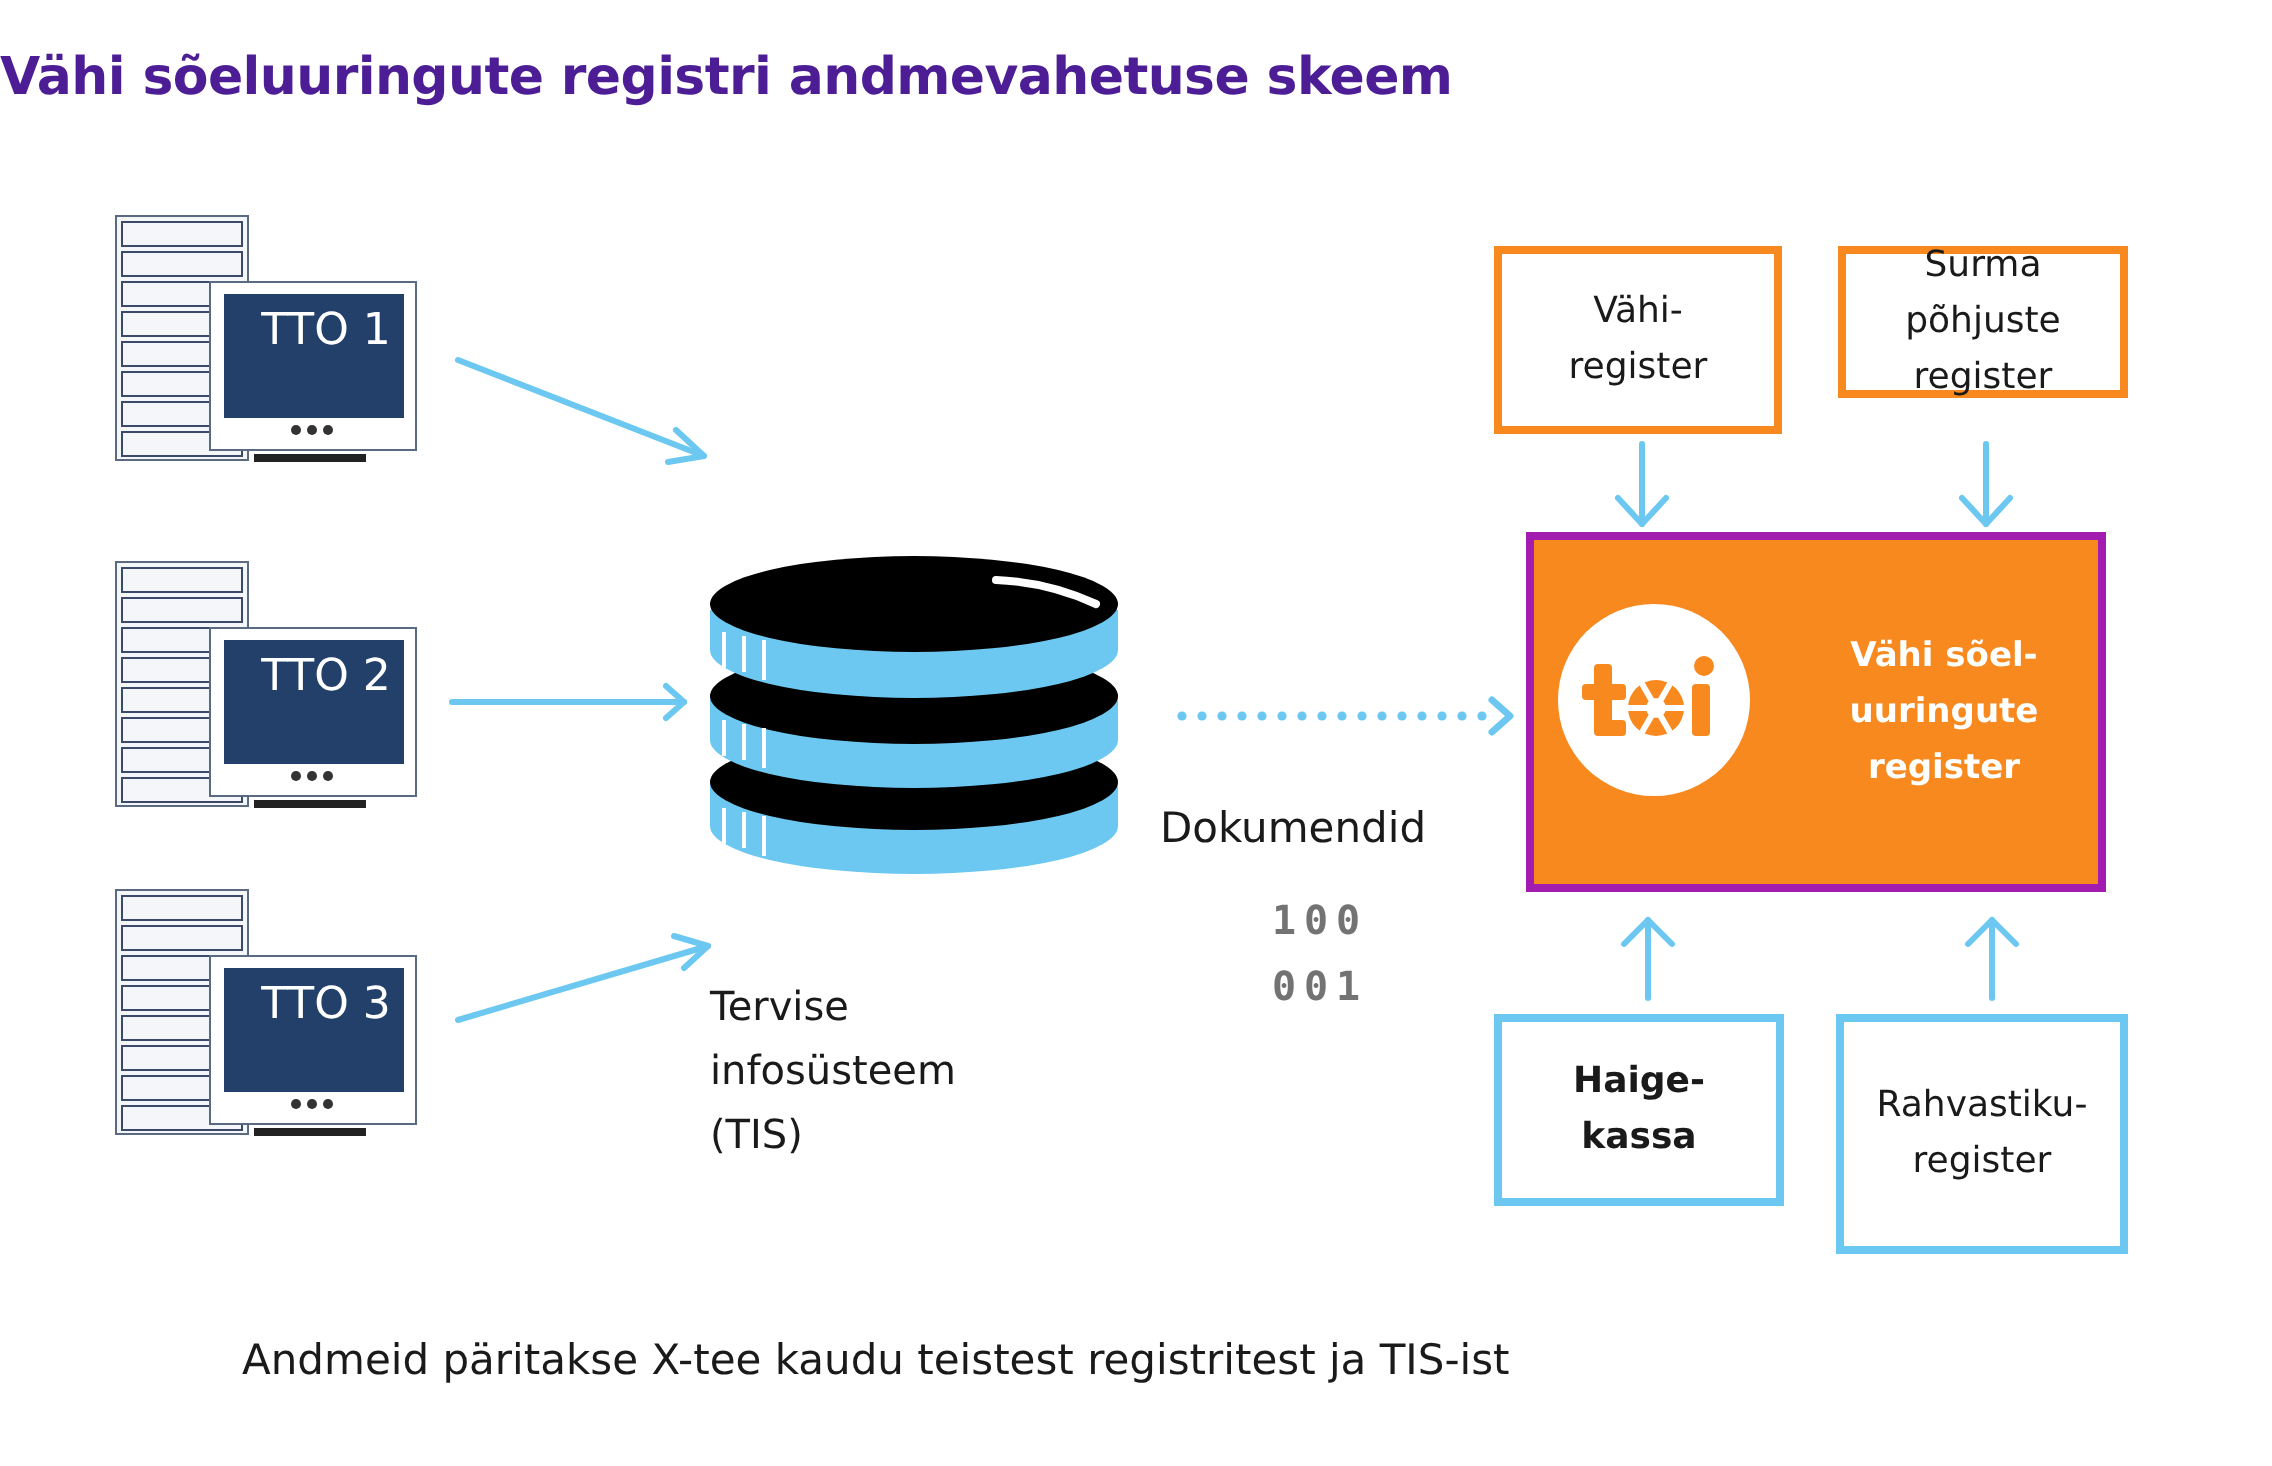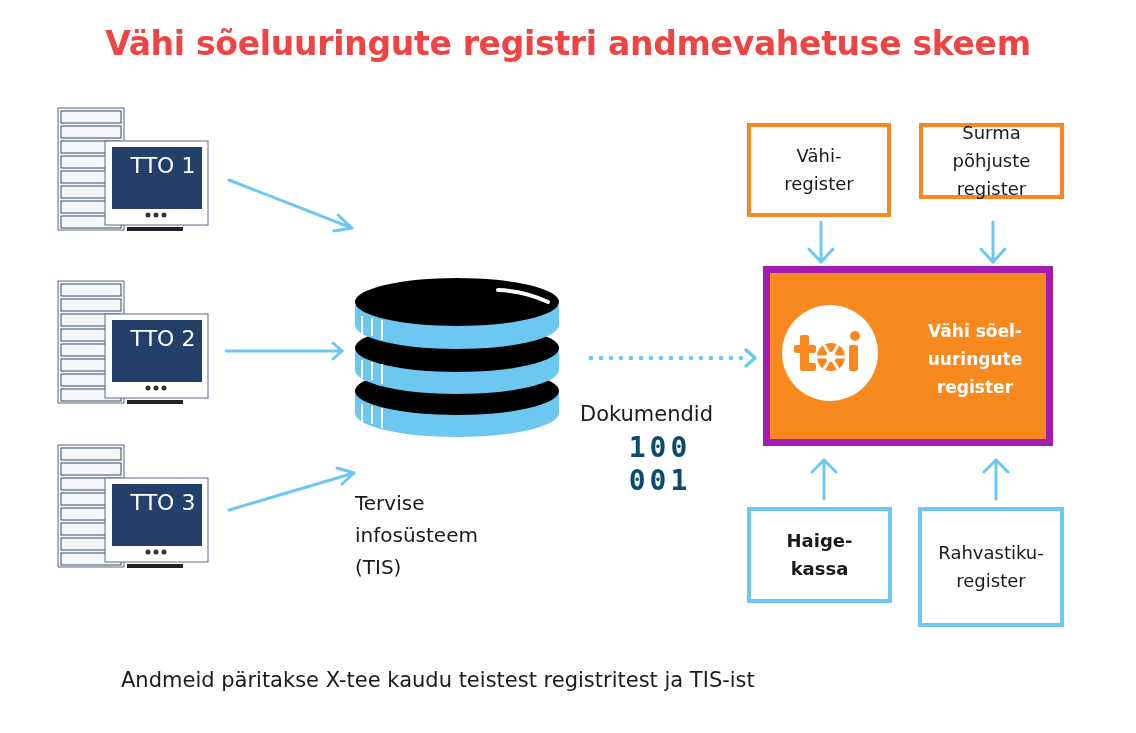--- a/index.html
+++ b/index.html
@@ -1,30 +1,30 @@
 <!DOCTYPE html>
 <html><head>
 <meta charset="utf-8">
 <style>
   html, body { margin:0; padding:0; background:#ffffff; }
   body { width:1136px; height:733px; position:relative; overflow:hidden; font-family:"DejaVu Sans", sans-serif; color:#1a1a1a; }
   .abs { position:absolute; }
-  #title { left:0; width:1136px; top:24px; text-align:center; font-weight:bold; font-size:33px; letter-spacing:-0.3px; color:#ef4444; }
+  #title { left:0; width:1136px; top:24px; font-weight:bold; font-size:26px; letter-spacing:-0.3px; color:#4c1d95; }
   .tto { width:160px; height:130px; }
   .tto svg { position:absolute; left:0; top:0; }
   .tto-label { position:absolute; left:62px; top:46px; width:88px; text-align:center; color:#ffffff; font-size:22px; }
   .lbl { text-align:left; font-size:20px; line-height:32px; color:#1a1a1a; }
   .box { box-sizing:border-box; display:flex; align-items:center; justify-content:center; text-align:center; font-size:18px; line-height:28px; color:#1a1a1a; background:#fff; }
   .box.orange { border:4px solid #f7891f; }
   .box.blue { border:4px solid #6cc8f0; }
-  #central { left:763px; top:266px; width:290px; height:180px; background:#f7891f; border:7px solid #a21caf; box-sizing:border-box; }
+  #central { left:763px; top:266px; width:290px; height:180px; background:#f7891f; border:4px solid #a21caf; box-sizing:border-box; }
   #central-text { position:absolute; left:130px; top:44px; width:150px; text-align:center; color:#ffffff; font-weight:bold; font-size:17px; line-height:28px; }
   #logo { position:absolute; left:12px; top:32px; width:96px; height:96px; border-radius:50%; background:#fff; }
   #logo svg { position:absolute; left:0; top:0; }
-  #binary { left:620px; top:431px; width:80px; text-align:center; color:#0c4a6e; font-family:"DejaVu Sans Mono", monospace; font-weight:bold; font-size:28px; line-height:33px; letter-spacing:4px; }
+  #binary { left:620px; top:444px; width:80px; text-align:center; color:#737373; font-family:"DejaVu Sans Mono", monospace; font-weight:bold; font-size:20px; line-height:33px; letter-spacing:4px; }
   #footer { left:121px; top:668px; font-size:21px; color:#1a1a1a; }
 </style>
 </head>
 <body>
 
 <div id="title" class="abs">Vähi sõeluuringute registri andmevahetuse skeem</div>
 
 <div class="abs tto" style="left:57px;top:107px;padding-left:36px;">
   <svg width="160" height="130">
     <rect x="1" y="1" width="66" height="122" fill="#f4f6fa" stroke="#5a6a80" stroke-width="1"></rect>

